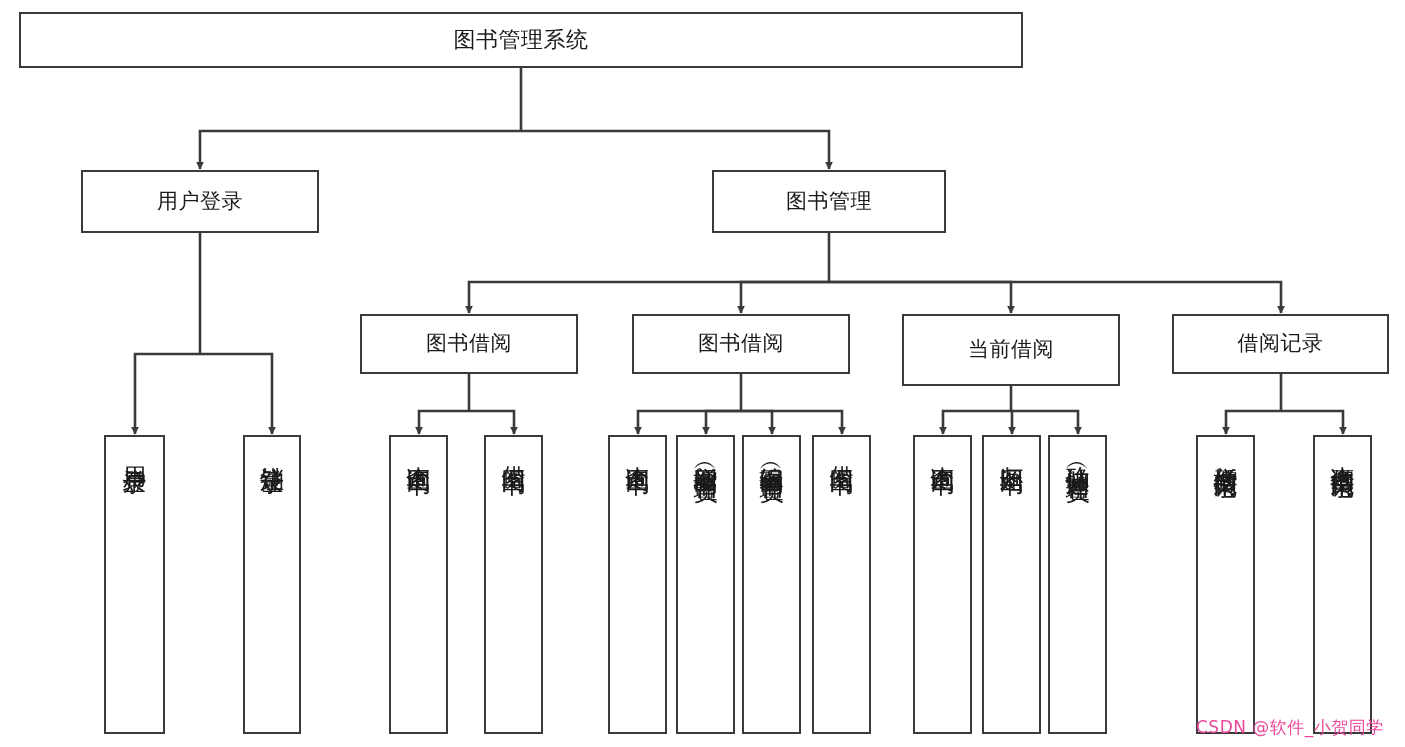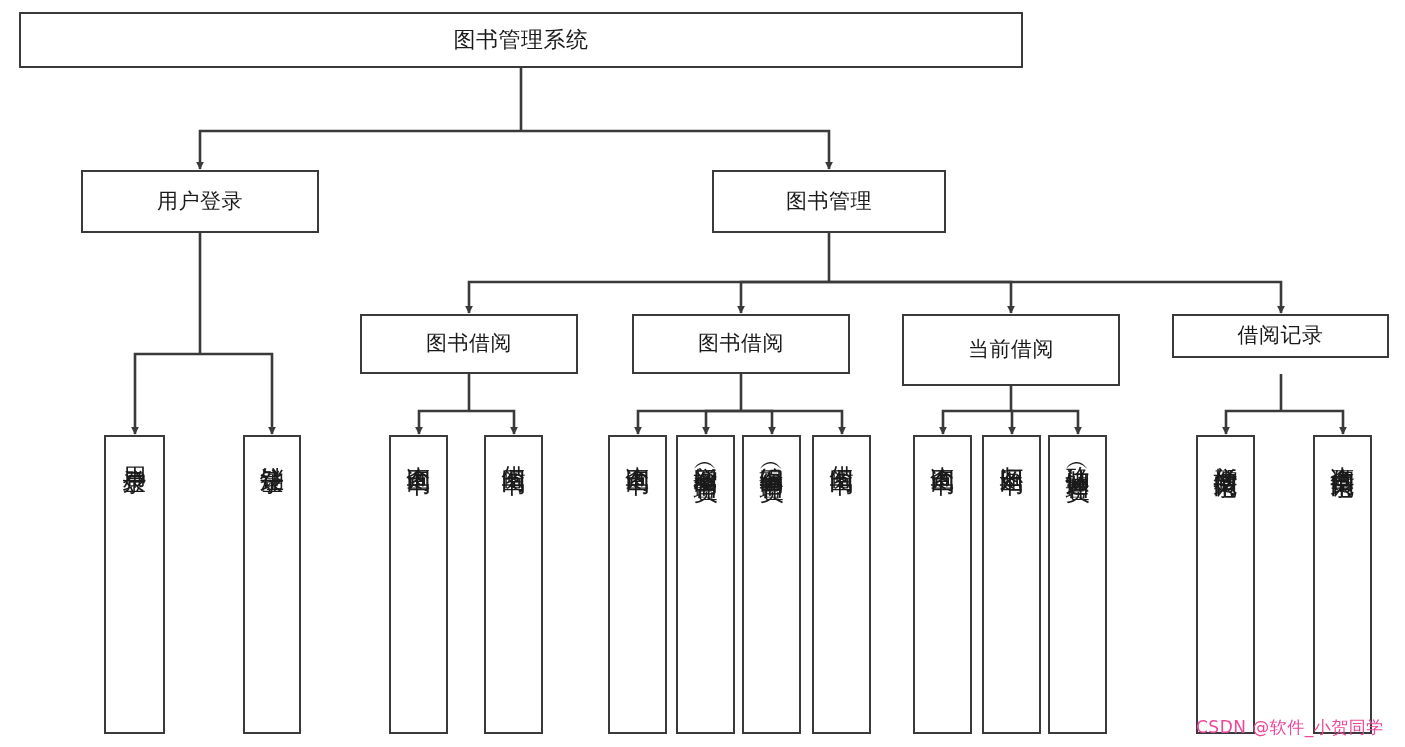--- a/index.html
+++ b/index.html
@@ -129,21 +129,21 @@
   <div id="lvl3">
       <div class="node horiz" style="left: 360px; top: 314px; width: 218px; height: 60px;">
         <span class="label">图书借阅</span>
       </div>
       <div class="node horiz" style="left: 632px; top: 314px; width: 218px; height: 60px;">
         <span class="label">图书借阅</span>
       </div>
       <div class="node horiz" style="left: 902px; top: 314px; width: 218px; height: 72px;">
         <span class="label">当前借阅</span>
       </div>
-      <div class="node horiz" style="left: 1172px; top: 314px; width: 217px; height: 44px;">
+      <div class="node horiz" style="left: 1172px; top: 314px; width: 217px; height: 60px;">
         <span class="label">借阅记录</span>
       </div>
     </div>
   <div id="leaves">
       <div class="node vert" style="left: 104px; top: 435px; width: 61px; height: 299px;">
         <span class="label">用户登录</span>
       </div>
       <div class="node vert" style="left: 243px; top: 435px; width: 58px; height: 299px;">
         <span class="label">注销登录</span>
       </div>

